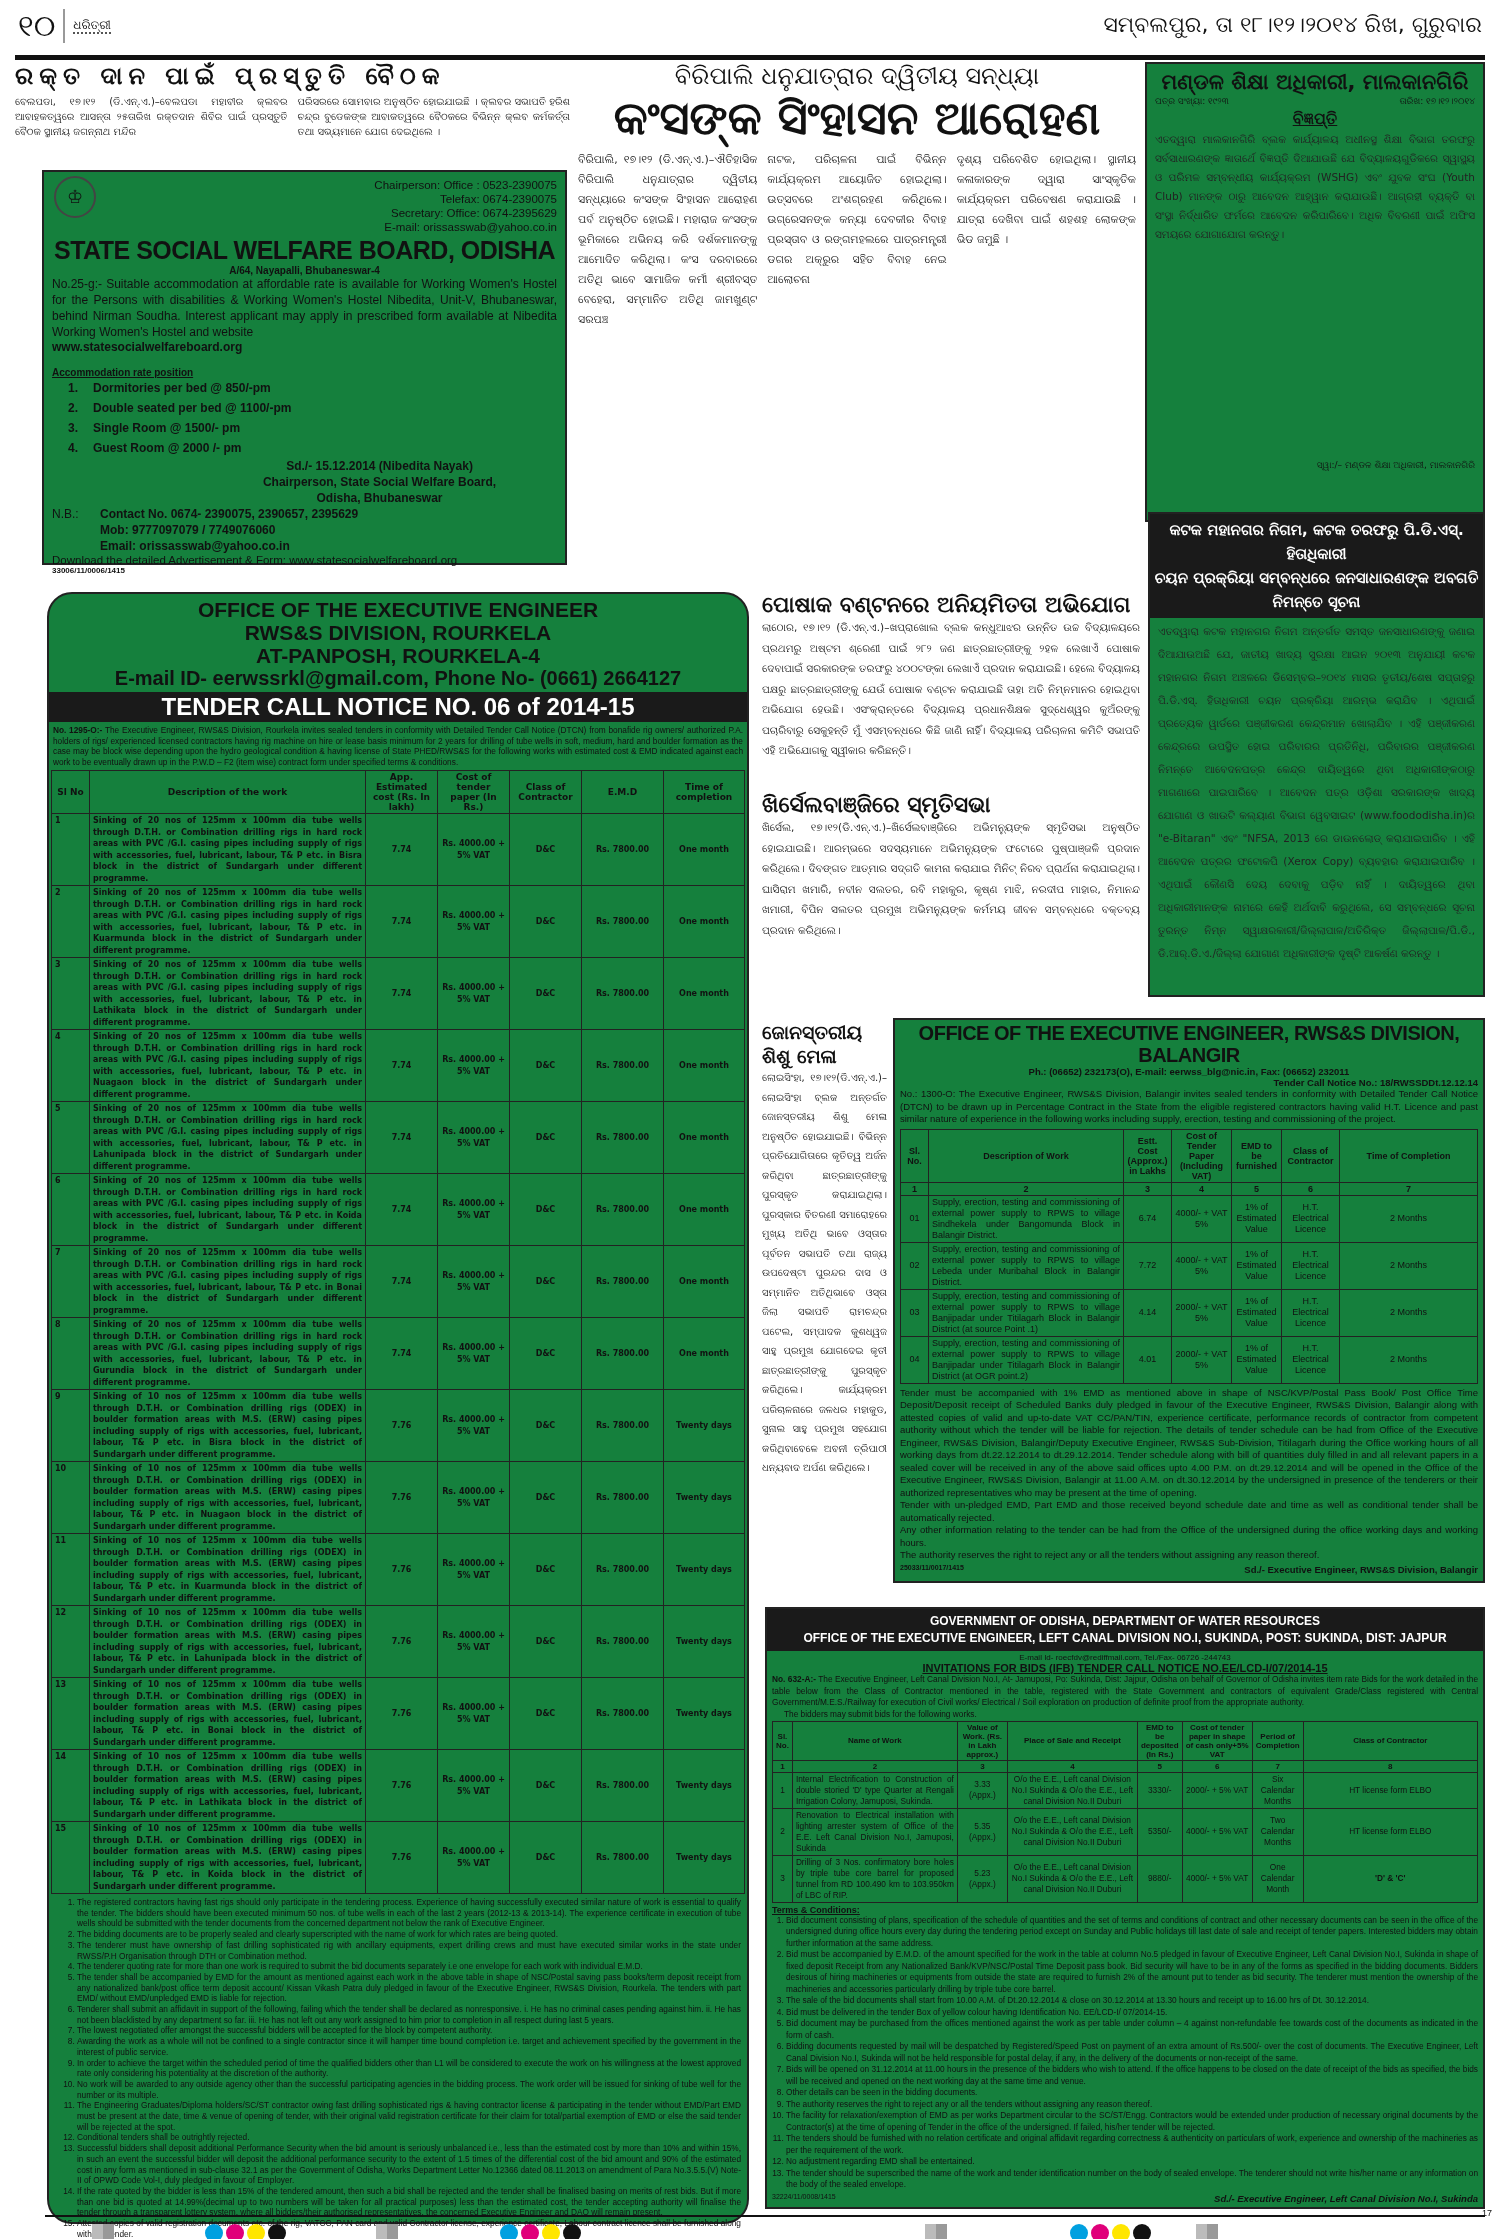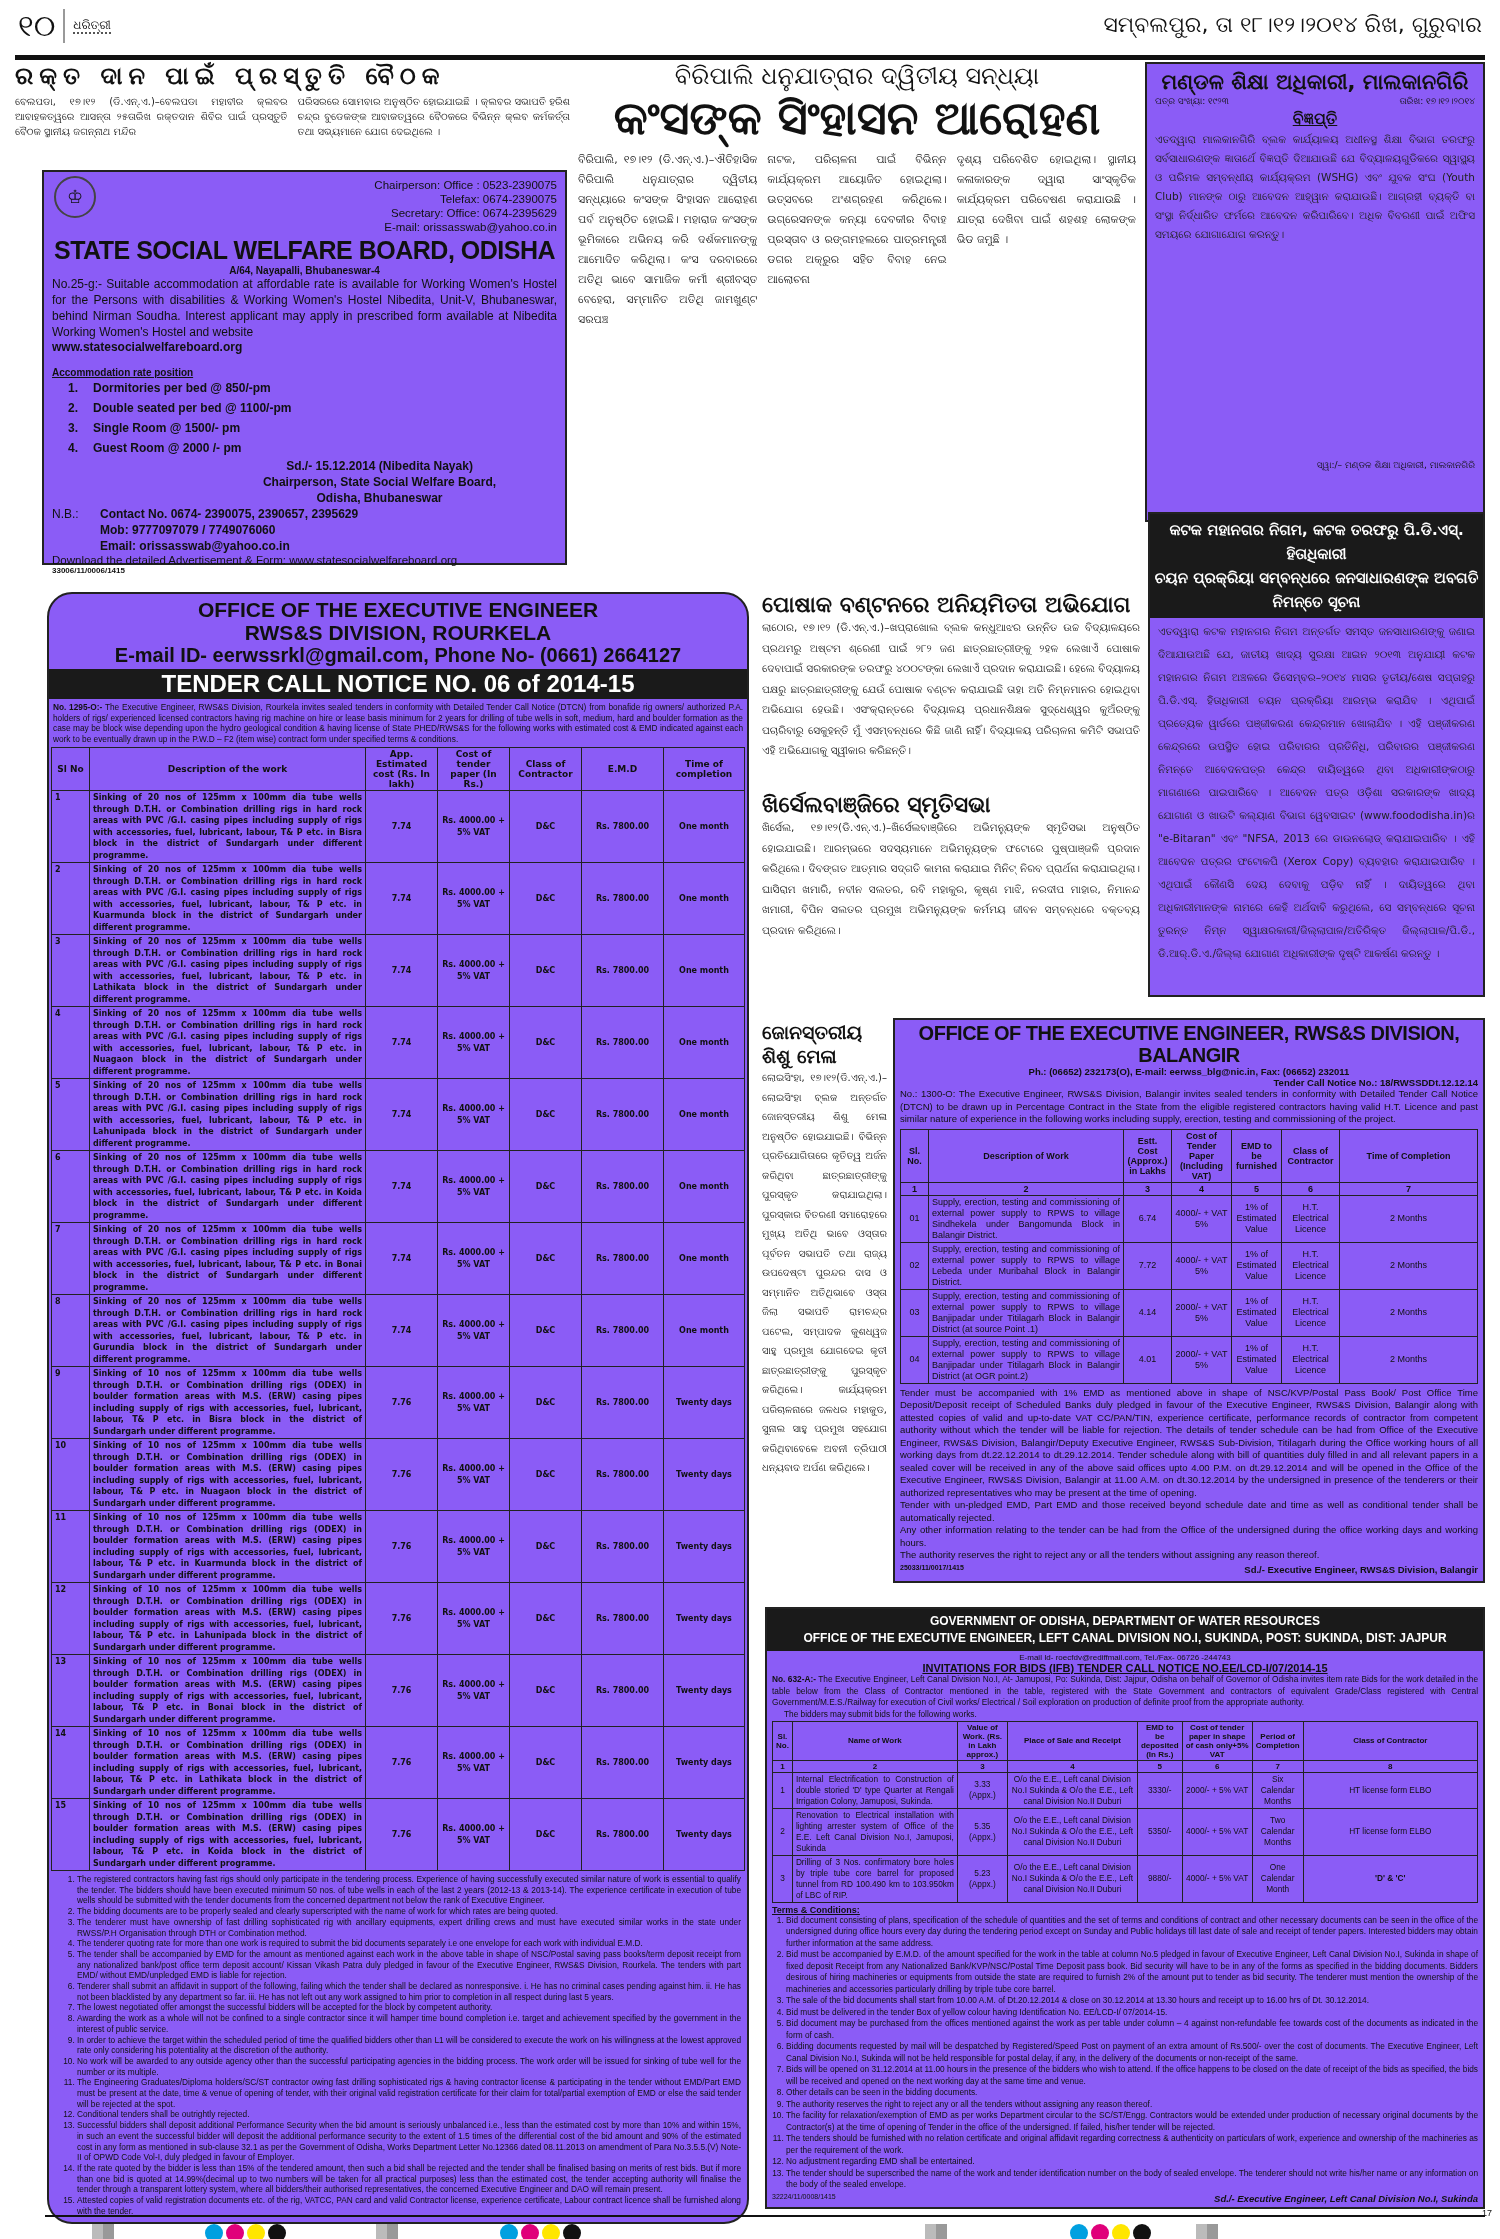--- a/index.html
+++ b/index.html
@@ -6,21 +6,21 @@
 body{width:1500px;height:2239px;background:#fff;font-family:"Liberation Sans",sans-serif;color:#111;position:relative;overflow:hidden}
 .abs{position:absolute}
 .mast-left{left:18px;top:8px;font-size:30px;font-family:"DejaVu Sans",sans-serif;display:flex;align-items:center;gap:8px}
 .mast-left .sep{width:2px;height:34px;background:#999}
 .mast-left .logo{font-size:12px;border-bottom:2px dotted #555}
 .mast-right{right:18px;top:12px;font-size:22px;font-family:"DejaVu Sans",sans-serif}
 .topbar{left:15px;top:55px;width:1470px;height:5px;background:#111}
 .oriya{font-family:"DejaVu Sans",sans-serif}
 .story-head{font-weight:bold;letter-spacing:2px}
 .body-or{font-size:11px;line-height:19px;color:#222;text-align:justify}
-.box{border:2px solid #222;background:#8b5cf6}
+.box{border:2px solid #222;background:#15803d}
 table{border-collapse:collapse;width:100%}
 td,th{border:1px solid #222;padding:1px 3px;vertical-align:middle}
 .rtable th{font-size:9px;font-weight:bold;text-align:center;font-family:"DejaVu Sans",sans-serif}
 .rtable td{font-size:8px;font-family:"DejaVu Sans",sans-serif;font-weight:bold;line-height:11.5px}
 .rtable td.c{text-align:center}
 .rtable td.d{text-align:justify}
 .ntext{font-size:8.3px;line-height:10.7px;text-align:justify}
 .ntext li{margin-left:22px}
 .btable th{font-size:9px;font-weight:bold;text-align:center}
 .btable td{font-size:9px;line-height:11px;text-align:center}
@@ -112,20 +112,21 @@
     <div>ଚୟନ ପ୍ରକ୍ରିୟା ସମ୍ବନ୍ଧରେ ଜନସାଧାରଣଙ୍କ ଅବଗତି ନିମନ୍ତେ ସୂଚନା</div>
   </div>
   <div class="oriya body-or" style="font-size:10.5px;line-height:23px;padding:2px 8px;height:405px;overflow:hidden">ଏତଦ୍ୱାରା କଟକ ମହାନଗର ନିଗମ ଅନ୍ତର୍ଗତ ସମସ୍ତ ଜନସାଧାରଣଙ୍କୁ ଜଣାଇ ଦିଆଯାଉଅଛି ଯେ, ଜାତୀୟ ଖାଦ୍ୟ ସୁରକ୍ଷା ଆଇନ ୨୦୧୩ ଅନୁଯାୟୀ କଟକ ମହାନଗର ନିଗମ ଅଞ୍ଚଳରେ ଡିସେମ୍ବର–୨୦୧୪ ମାସର ତୃତୀୟ/ଶେଷ ସପ୍ତାହରୁ ପି.ଡି.ଏସ୍. ହିତାଧିକାରୀ ଚୟନ ପ୍ରକ୍ରିୟା ଆରମ୍ଭ କରାଯିବ । ଏଥିପାଇଁ ପ୍ରତ୍ୟେକ ୱାର୍ଡରେ ପଞ୍ଜୀକରଣ କେନ୍ଦ୍ରମାନ ଖୋଲାଯିବ । ଏହି ପଞ୍ଜୀକରଣ କେନ୍ଦ୍ରରେ ଉପସ୍ଥିତ ହୋଇ ପରିବାରର ପ୍ରତିନିଧି, ପରିବାରର ପଞ୍ଜୀକରଣ ନିମନ୍ତେ ଆବେଦନପତ୍ର କେନ୍ଦ୍ର ଦାୟିତ୍ୱରେ ଥିବା ଅଧିକାରୀଙ୍କଠାରୁ ମାଗଣାରେ ପାଇପାରିବେ । ଆବେଦନ ପତ୍ର ଓଡ଼ିଶା ସରକାରଙ୍କ ଖାଦ୍ୟ ଯୋଗାଣ ଓ ଖାଉଟି କଲ୍ୟାଣ ବିଭାଗ ୱେବସାଇଟ (www.foododisha.in)ର "e-Bitaran" ଏବଂ "NFSA, 2013 ରେ ଡାଉନଲୋଡ୍ କରାଯାଇପାରିବ । ଏହି ଆବେଦନ ପତ୍ରର ଫଟୋକପି (Xerox Copy) ବ୍ୟବହାର କରାଯାଇପାରିବ । ଏଥିପାଇଁ କୌଣସି ଦେୟ ଦେବାକୁ ପଡ଼ିବ ନାହିଁ । ଦାୟିତ୍ୱରେ ଥିବା ଅଧିକାରୀମାନଙ୍କ ନାମରେ କେହି ଅର୍ଥଦାବି କରୁଥିଲେ, ସେ ସମ୍ବନ୍ଧରେ ସୂଚନା ତୁରନ୍ତ ନିମ୍ନ ସ୍ୱାକ୍ଷରକାରୀ/ଜିଲ୍ଲାପାଳ/ଅତିରିକ୍ତ ଜିଲ୍ଲାପାଳ/ପି.ଡି., ଡି.ଆର୍.ଡି.ଏ./ଜିଲ୍ଲା ଯୋଗାଣ ଅଧିକାରୀଙ୍କ ଦୃଷ୍ଟି ଆକର୍ଷଣ କରନ୍ତୁ ।</div>
   <div class="oriya" style="text-align:right;font-size:12px;padding:0 8px">କମିଶନର, କଟକ ମହାନଗର ନିଗମ, କଟକ</div>
 </div>
 
 <div class="abs box" style="left:47px;top:592px;width:702px;height:1632px;padding:0 0 4px 0;border-radius:25px;">
   <div style="text-align:center;font-size:21px;font-weight:bold;line-height:23px;padding-top:4px;font-family:'Liberation Sans',sans-serif">
     <div>OFFICE OF THE EXECUTIVE ENGINEER</div>
     <div>RWS&amp;S DIVISION, ROURKELA</div>
+    <div>AT-PANPOSH, ROURKELA-4</div>
     <div style="font-size:20px">E-mail ID- eerwssrkl@gmail.com, Phone No- (0661) 2664127</div>
   </div>
   <div class="blackbar" style="font-size:24px;line-height:30px;margin-top:2px">TENDER CALL NOTICE NO. 06 of 2014-15</div>
   <div style="font-size:8.3px;line-height:10.5px;padding:3px 4px;text-align:justify">
     <b>No. 1295-O:-</b>
     <span>The Executive Engineer, RWS&amp;S Division, Rourkela invites sealed tenders in conformity with Detailed Tender Call Notice (DTCN) from bonafide rig owners/ authorized P.A. holders of rigs/ experienced licensed contractors having rig machine on hire or lease basis minimum for 2 years for drilling of tube wells in soft, medium, hard and boulder formation as the case may be block wise depending upon the hydro geological condition &amp; having license of State PHED/RWS&amp;S for the following works with estimated cost &amp; EMD indicated against each work to be eventually drawn up in the P.W.D – F2 (item wise) contract form under specified terms &amp; conditions.</span>
   </div>
   <div style="padding:0 2px">
     <table class="rtable">
       <thead>

